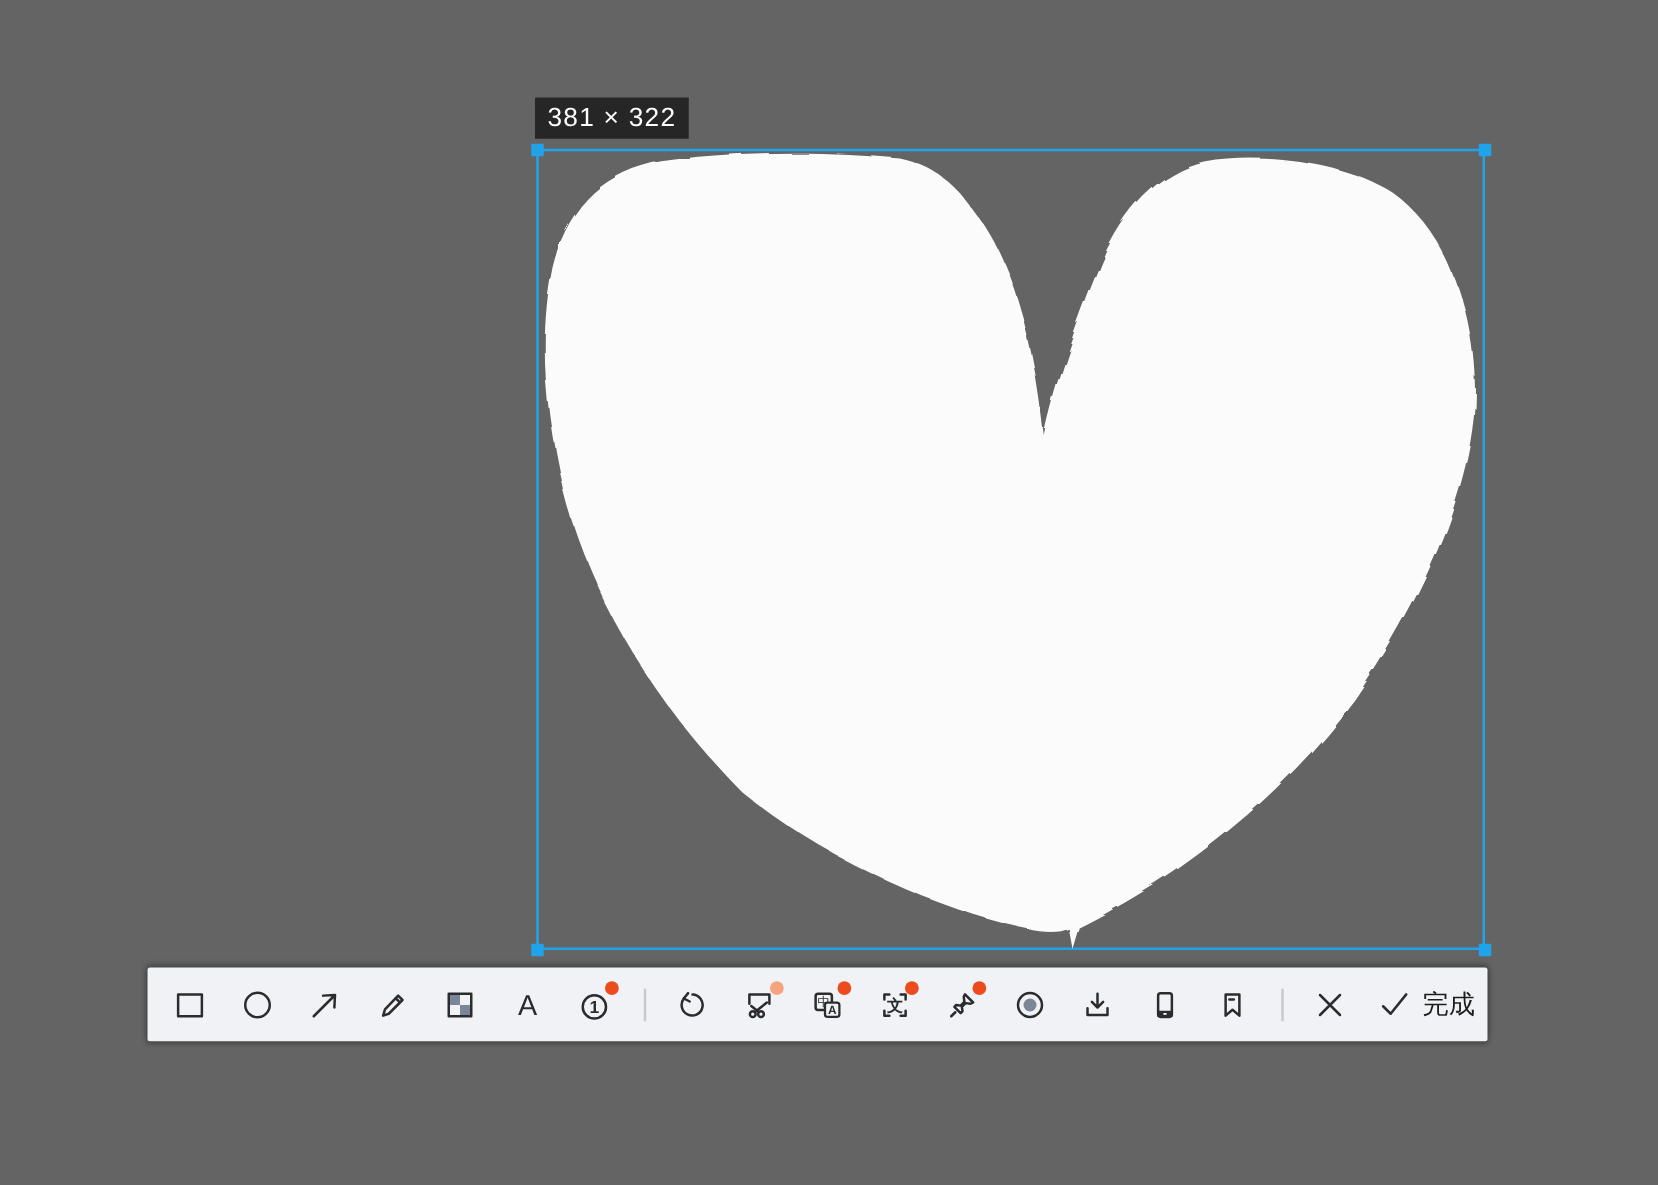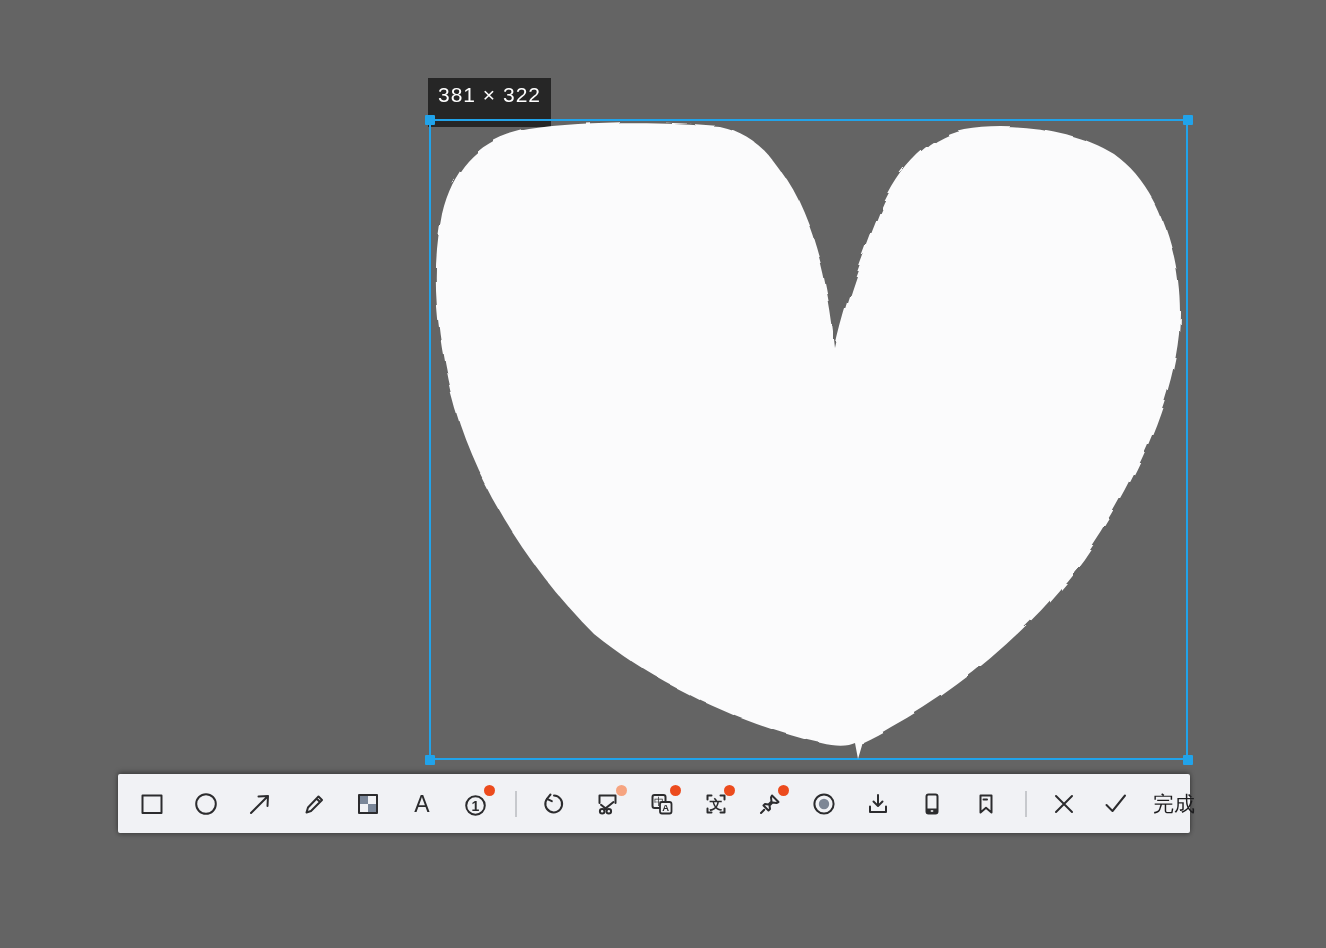--- a/index.html
+++ b/index.html
@@ -16,21 +16,21 @@
   .heart-svg{position:absolute;left:-2px;top:-2px;display:block;}
   .handle{
     position:absolute;width:10px;height:10px;background:#21a3ea;border-radius:1px;
   }
   .handle.tl{left:-6px;top:-6px;}
   .handle.tr{right:-7px;top:-6px;}
   .handle.bl{left:-6px;bottom:-7px;}
   .handle.br{right:-7px;bottom:-7px;}
   
   .dim-label{
-    position:absolute;left:428px;top:78px;height:49px;
+    position:absolute;left:428px;top:78px;height:33px;
     background:#262626;color:#ffffff;font-size:21px;line-height:34px;
     padding:0 10px;letter-spacing:1px;white-space:nowrap;
   }
   
   .toolbar{
     position:absolute;left:118px;top:774px;width:1072px;height:59px;
     background:#f1f2f5;border-radius:2px;
     box-shadow:0 -2px 5px rgba(0,0,0,0.35), 0 2px 4px rgba(0,0,0,0.25);
     display:flex;align-items:center;box-sizing:border-box;padding-left:15px;
   }
@@ -42,21 +42,21 @@
   .tool svg{display:block;}
   .icon-stroke{stroke:#2c2c2e;fill:none;stroke-width:2;stroke-linecap:round;stroke-linejoin:round;}
   .icon-text{fill:#2c2c2e;font-family:"Liberation Sans",sans-serif;}
   .badge{
     position:absolute;top:3px;right:0px;width:11px;height:11px;border-radius:50%;
     background:#ec4b1d;
   }
   .badge.peach{background:#f6a480;}
   .sep{width:2px;height:26px;background:#c7c9cd;margin:0 18px 0 4px;flex:0 0 auto;}
   .done-btn{
-    display:flex;align-items:center;gap:24px;height:44px;margin-right:12px;
+    display:flex;align-items:center;gap:9px;height:44px;margin-right:12px;
     background:none;border:none;padding:0 4px;cursor:pointer;flex:0 0 auto;
   }
   .done-label{font-size:21px;color:#1d1d1f;line-height:44px;white-space:nowrap;}
 </style>
 </head>
 <body>
 
 <div class="dim-label">381 × 322</div>
 
 <div class="selection">

